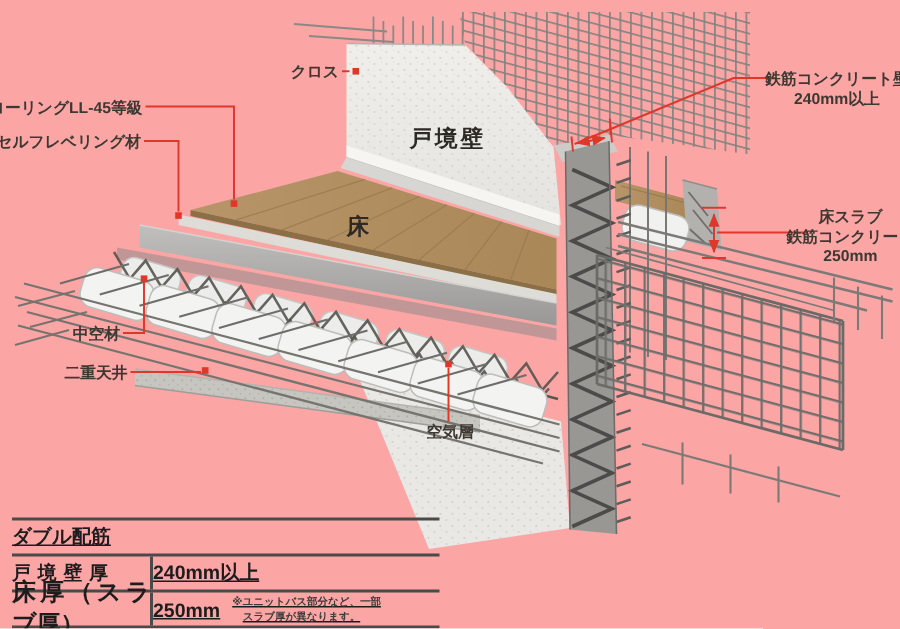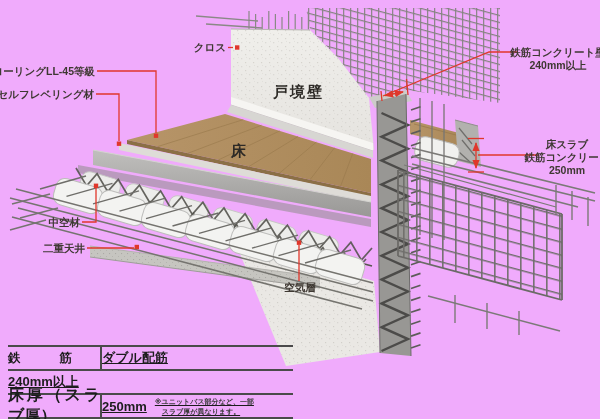--- a/index.html
+++ b/index.html
@@ -1,16 +1,16 @@
 <!DOCTYPE html>
 <html><head>
 <meta charset="utf-8">
 <style>
   html,body{margin:0;padding:0;background:#fff;}
-  .stage{position:relative;width:600px;height:419px;background:#f0abfc;overflow:hidden;
+  .stage{position:relative;width:600px;height:419px;background:#fca5a5;overflow:hidden;
          font-family:"Liberation Sans","DejaVu Sans",sans-serif;}
   svg{position:absolute;left:0;top:0;}
   .lbl{font-family:"Liberation Sans","DejaVu Sans",sans-serif;font-weight:bold;font-size:10.5px;fill:#3e3832;}
   .big{font-family:"Liberation Sans","DejaVu Sans",sans-serif;font-weight:bold;font-size:15px;fill:#2d2a26;letter-spacing:2px;}
   .dot{fill:#e0372b;}
   .red{stroke:#e0372b;stroke-width:1.3;fill:none;}
   
   .spec-table{position:absolute;left:8px;top:345px;width:285px;
               border-top:2px solid #4a4a4a;border-bottom:2px solid #4a4a4a;color:#1d1d1d;}
   .spec-row{display:flex;align-items:stretch;height:22px;border-bottom:2px solid #4a4a4a;}
@@ -275,26 +275,26 @@
     <text class="lbl" text-anchor="middle" x="567" y="148">床スラブ</text>
     <text class="lbl" text-anchor="middle" x="567" y="161">鉄筋コンクリート</text>
     <text class="lbl" text-anchor="middle" x="567" y="174">250mm</text>
     <text class="big" x="273" y="97">戸境壁</text>
     <text class="big" x="231" y="156">床</text>
   </g>
 </svg>
 
 <div class="spec-table">
   <div class="spec-row">
-    <div class="spec-label">
-          <span class="jspan">鉄筋</span>
-        </div>
     <div class="spec-value">ダブル配筋</div>
   </div>
   <div class="spec-row">
+    <div class="spec-label">
+          <span class="jspan">戸境壁厚</span>
+        </div>
     <div class="spec-value">240mm以上</div>
   </div>
   <div class="spec-row">
     <div class="spec-label">
           <span class="jspan plain">床厚（スラブ厚）</span>
         </div>
     <div class="spec-value">
       <span>250mm</span>
       <div class="note">
         <div>※ユニットバス部分など、一部</div>

